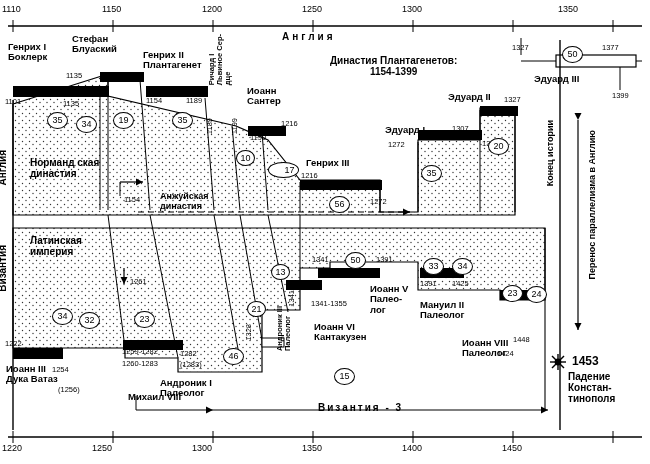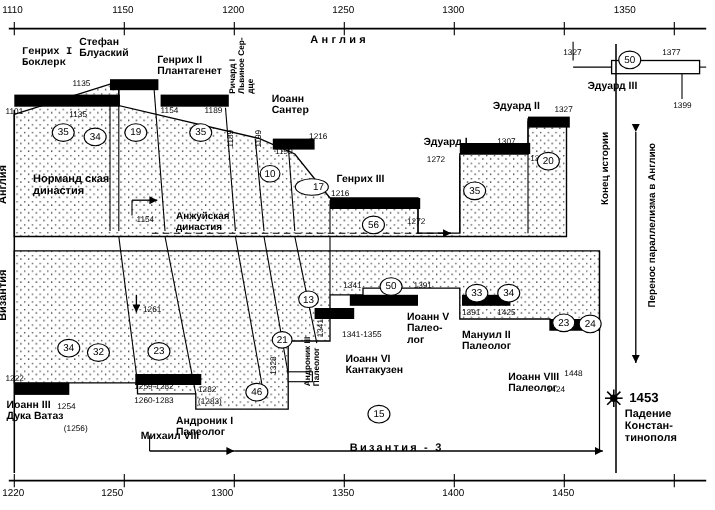--- a/index.html
+++ b/index.html
@@ -156,26 +156,30 @@
 
 <div class="lbl b md vert" style="left:-2px;top:150px;">Англия</div>
 <div class="lbl b md vert" style="left:-2px;top:245px;">Византия</div>
 <div class="lbl b sm vert" style="left:588px;top:130px;">Перенос параллелизма в Англию</div>
 <div class="lbl b sm vert" style="left:546px;top:120px;">Конец истории</div>
 
 <div class="lbl b md" style="left:30px;top:158px;">Норманд ская
 династия</div>
 <div class="lbl b sm" style="left:160px;top:192px;">Анжуйская
 династия</div>
+<div class="lbl b md" style="left:30px;top:236px;">Латинская
+империя</div>
+<div class="lbl b md c" style="left:330px;top:56px;">Династия Плантагенетов:
+1154-1399</div>
 <div class="lbl b md" style="left:568px;top:372px;">Падение
 Констан-
 тинополя</div>
 <div class="lbl b lg" style="left:572px;top:355px;">1453</div>
 
-<div class="lbl b" style="left:20px;top:42px;font-family:Liberation Mono, monospace;">Генрих I
+<div class="lbl b" style="left:8px;top:42px;">Генрих I
 Боклерк</div>
 <div class="lbl b" style="left:72px;top:34px;">Стефан
 Блуаский</div>
 <div class="lbl b" style="left:143px;top:50px;">Генрих II
 Плантагенет</div>
 <div class="lbl b" style="left:247px;top:86px;">Иоанн
 Сантер</div>
 <div class="lbl b" style="left:306px;top:158px;">Генрих III</div>
 <div class="lbl b" style="left:385px;top:125px;">Эдуард I</div>
 <div class="lbl b" style="left:448px;top:92px;">Эдуард II</div>

